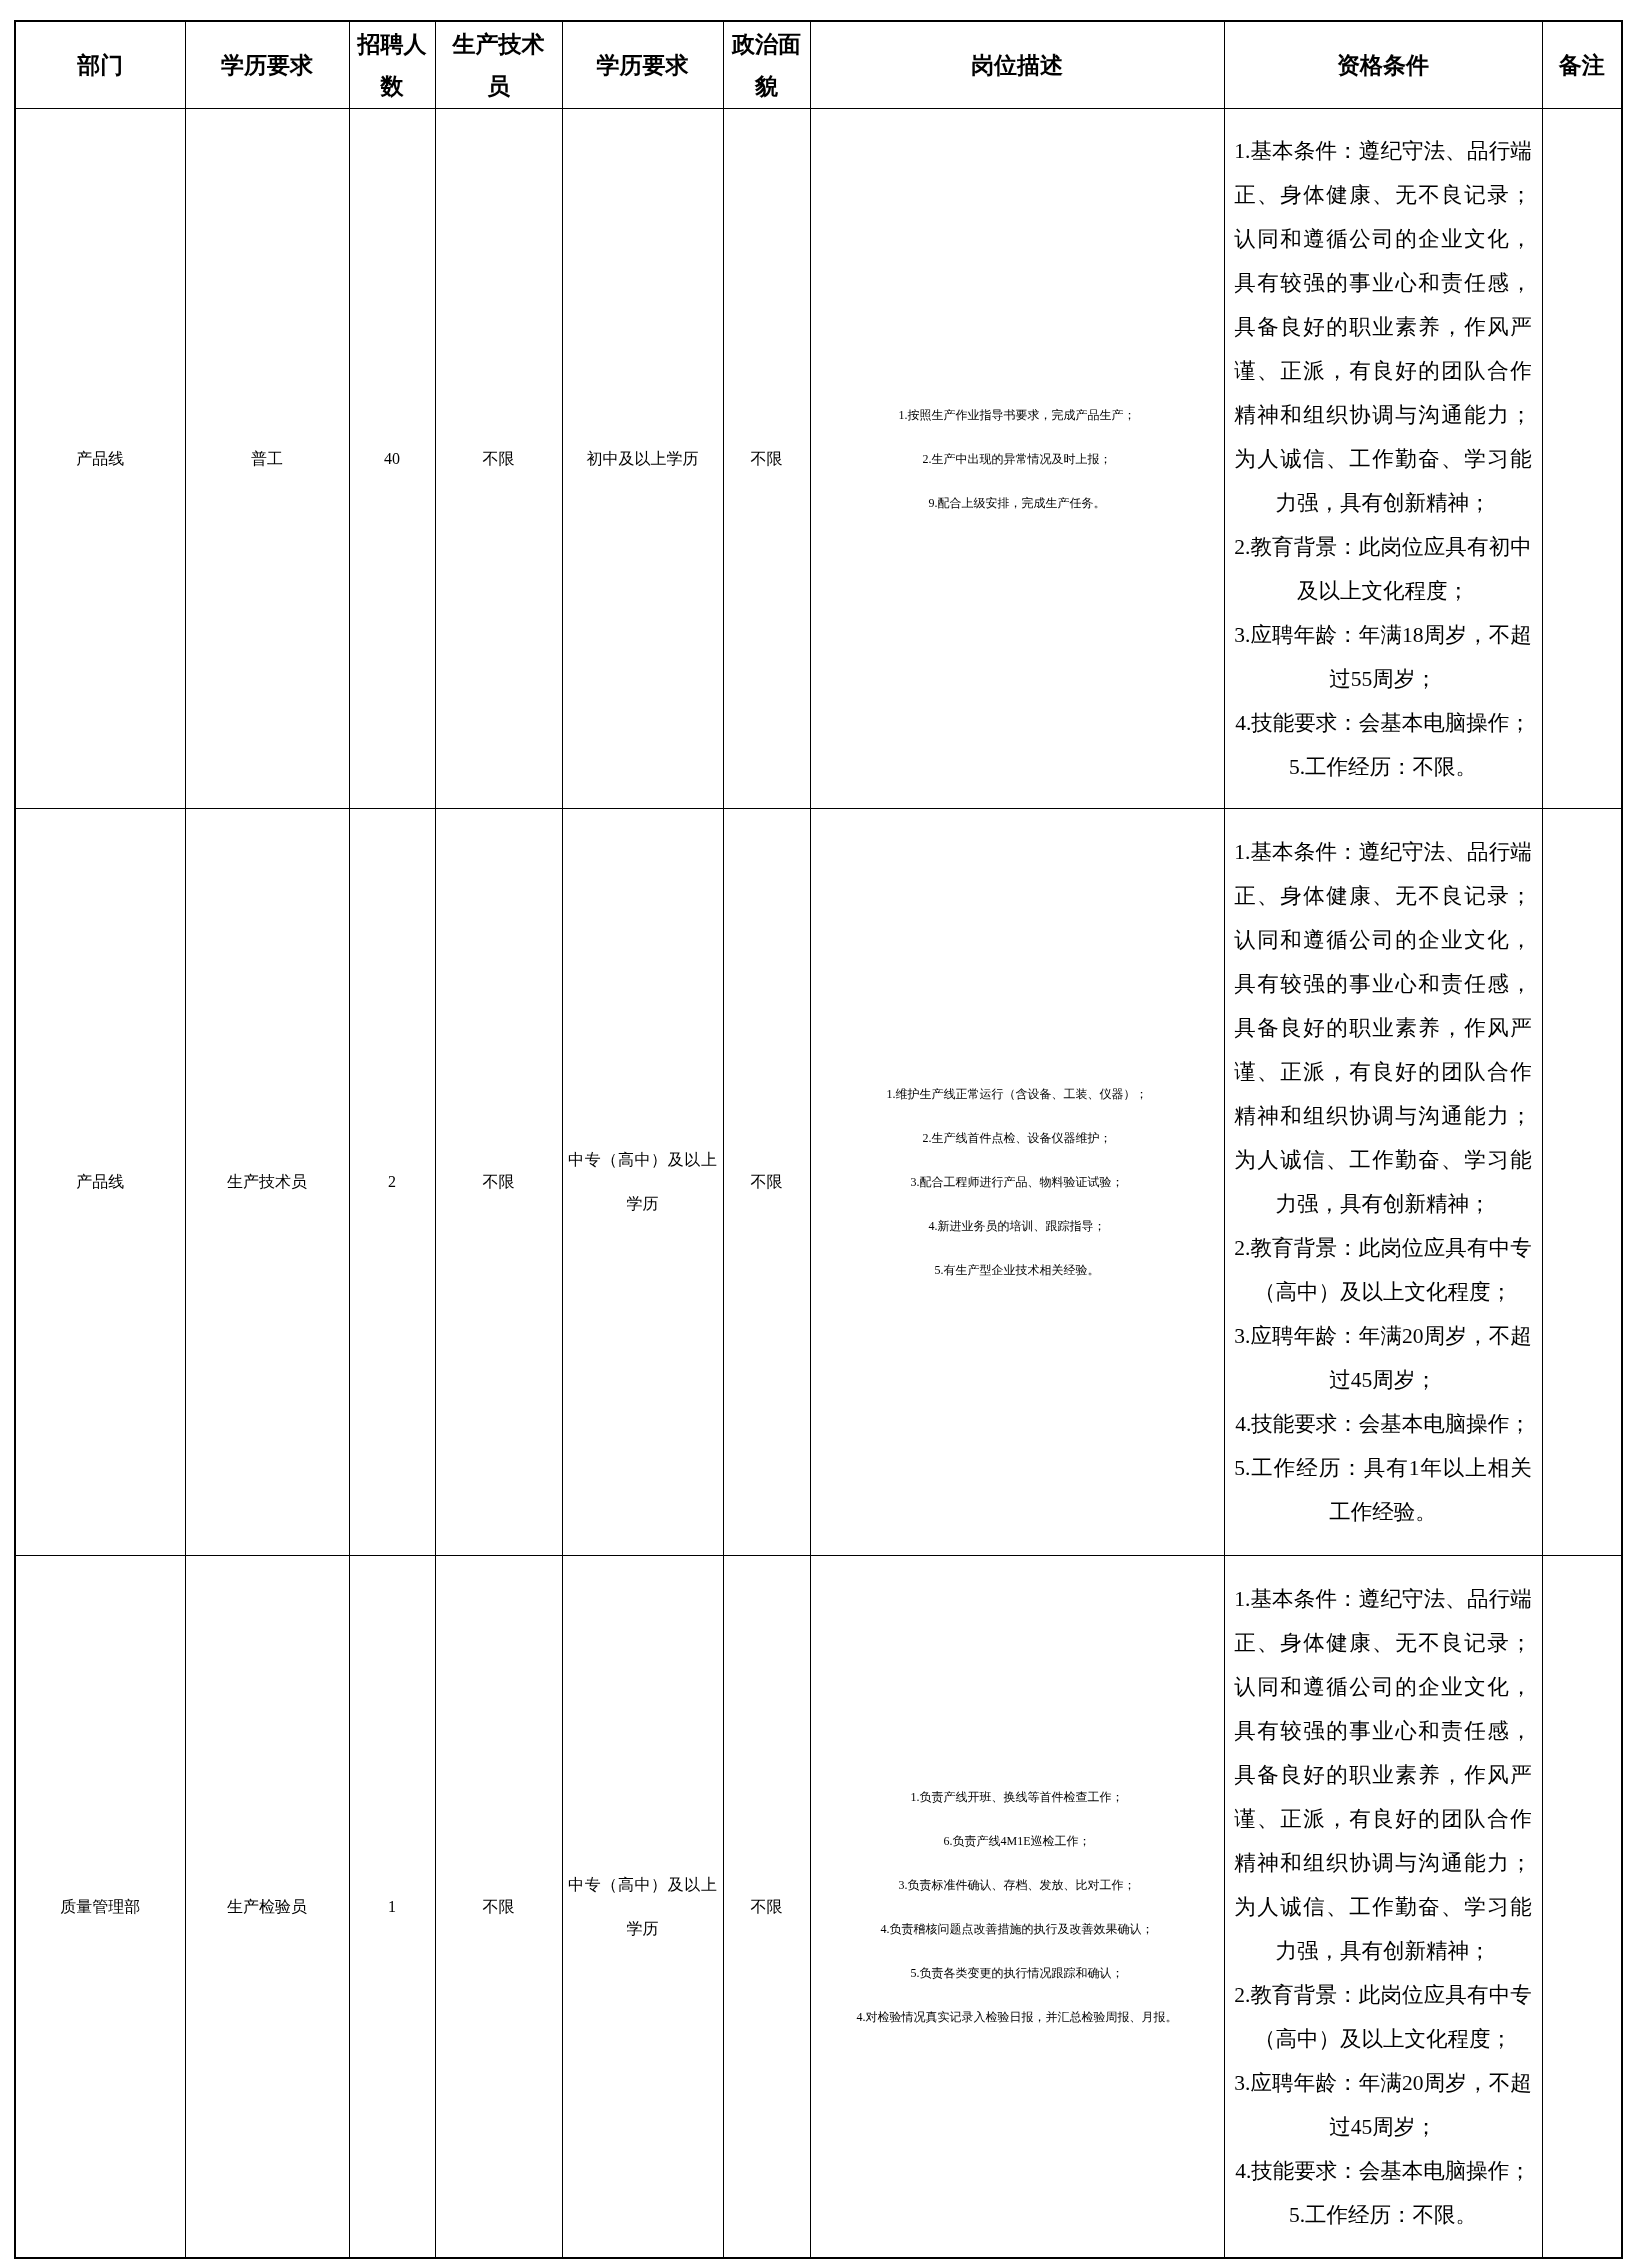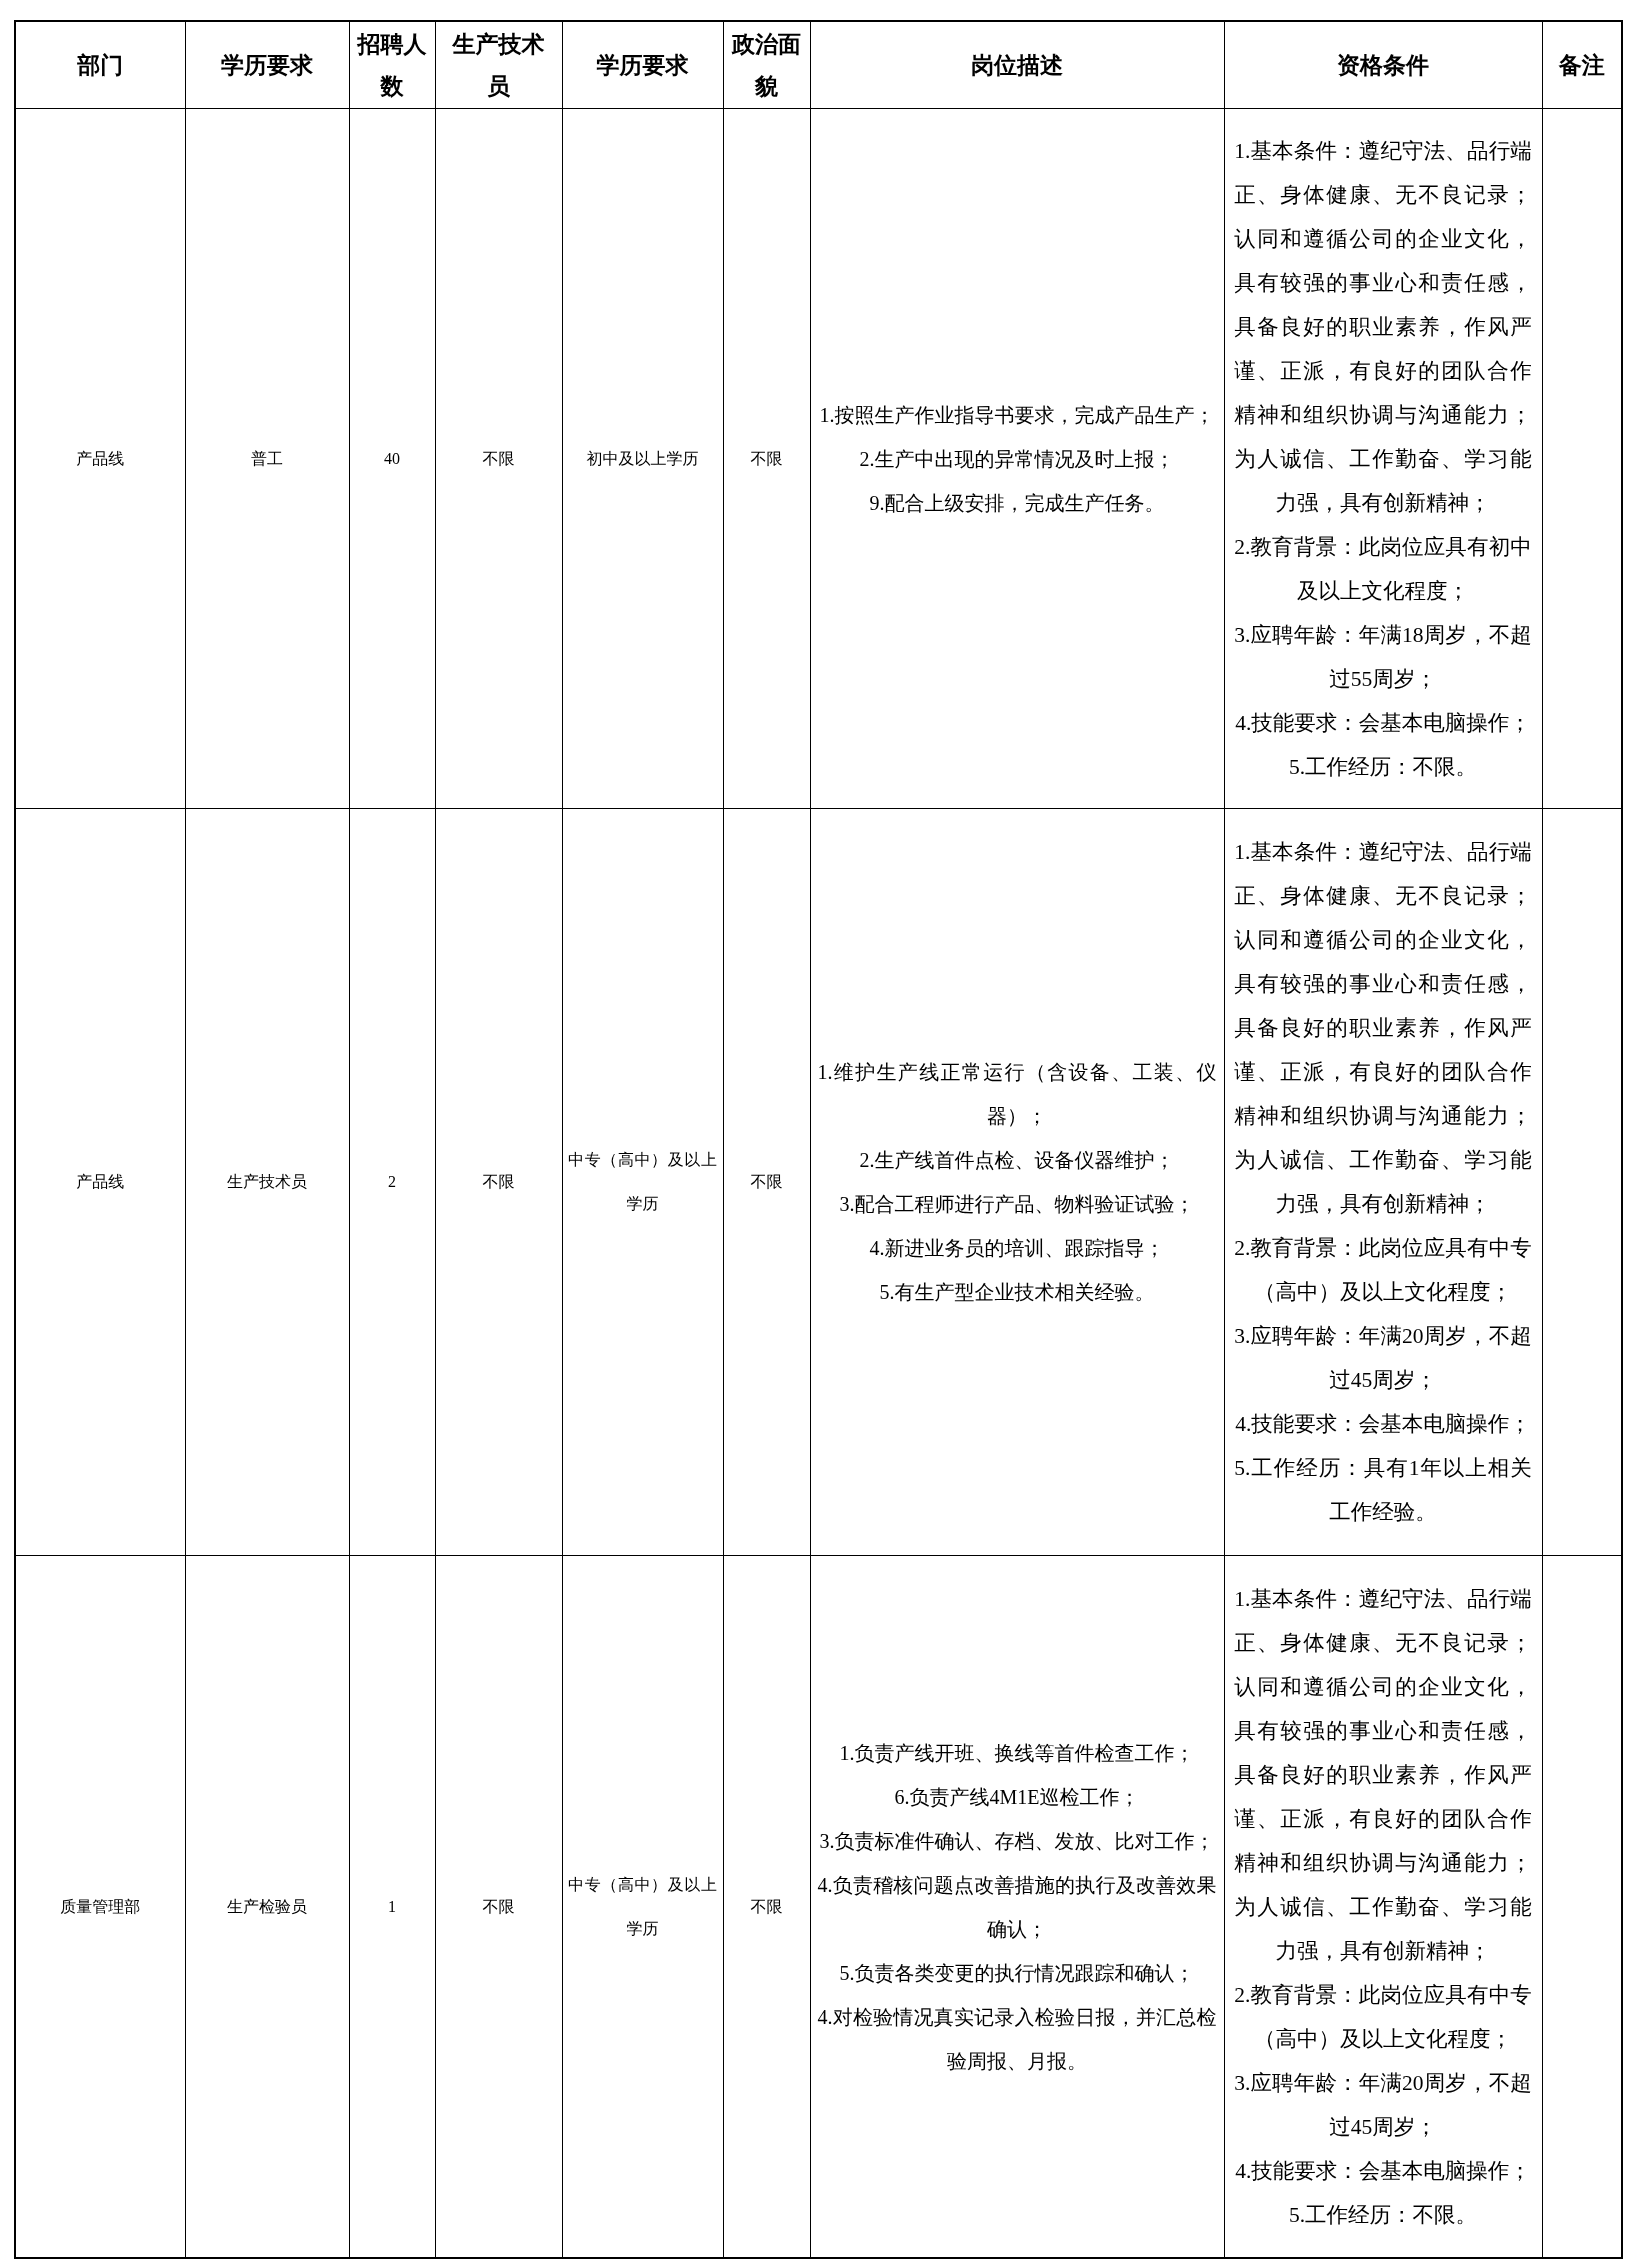--- a/index.html
+++ b/index.html
@@ -47,21 +47,21 @@
   tr.r1{height:747px;}
   tr.r2{height:702px;}
   td.vcell{
     font-size:16px;
     line-height:44px;
     text-align:justify;
     text-align-last:center;
     padding:1.4px 5.6px;
   }
   td.desc{
-    font-size:20px;
+    font-size:12px;
     line-height:44px;
     padding:1.4px 7px;
   }
   td.qual{
     font-size:21.5px;
     line-height:44px;
     padding:1.4px 9.7px;
     margin-left:32px;
   }
   td.desc p, td.qual p{

